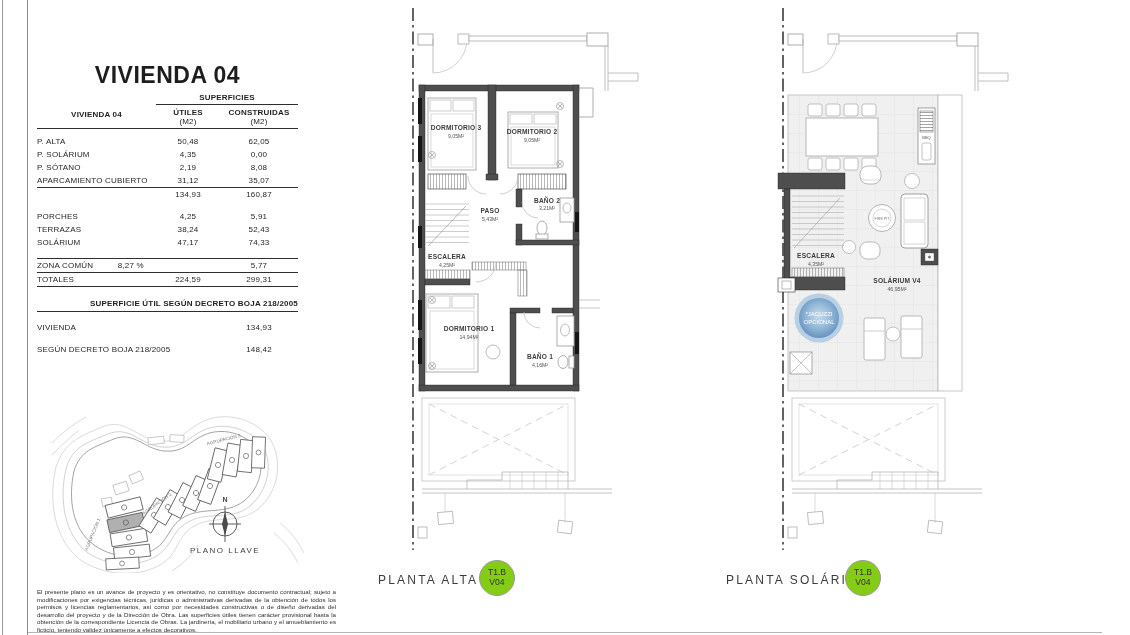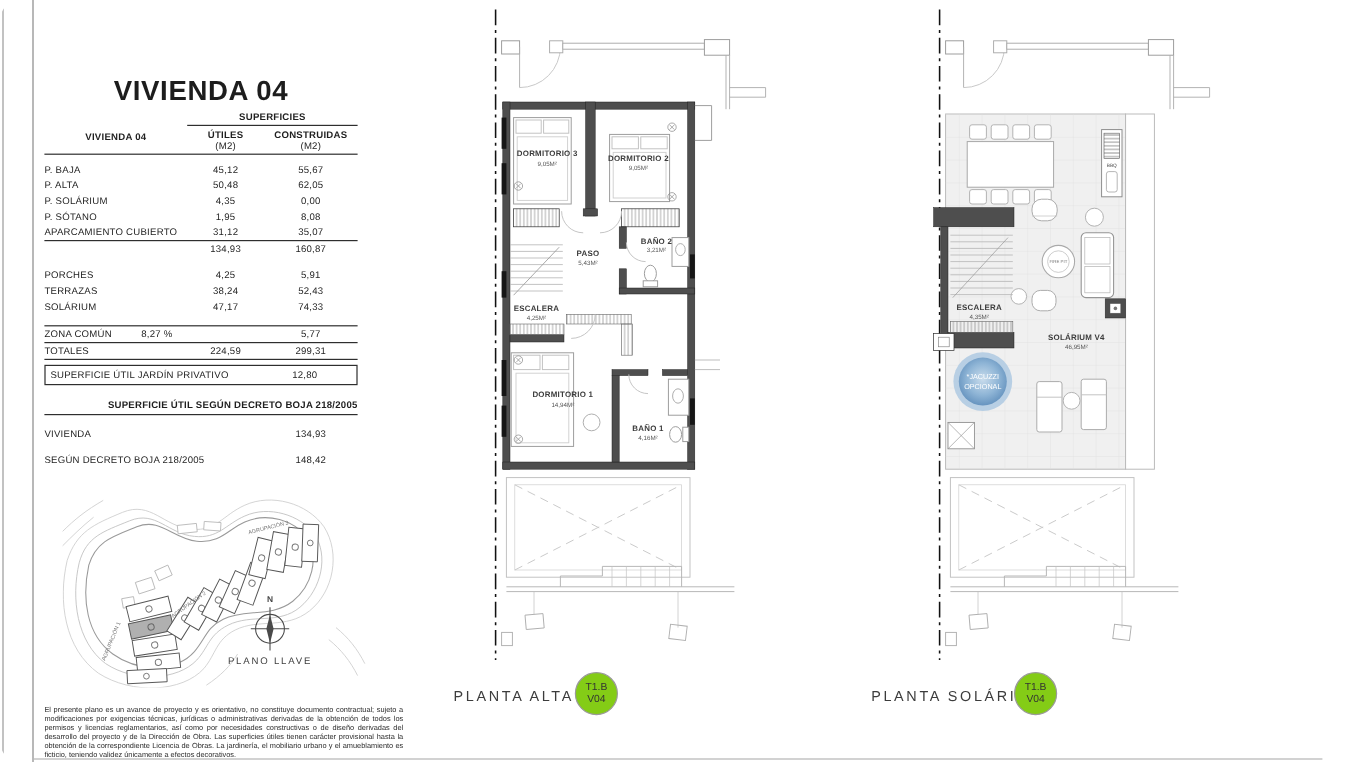--- a/index.html
+++ b/index.html
@@ -1,17 +1,17 @@
 <!DOCTYPE html>
 <html><head>
 <meta charset="utf-8">
 <style>
   html,body{margin:0;padding:0;background:#fff;}
   #sheet{position:relative;width:1130px;height:635px;background:#ffffff;overflow:hidden;
-         font-family:"Liberation Sans", sans-serif;color:#222;border-radius:17px;}
+         font-family:"Liberation Sans", sans-serif;color:#222;}
   .vline{position:absolute;top:0;bottom:0;width:1px;background:#9a9a9a;}
   .hline-bottom{position:absolute;height:1px;background:#b5b5b5;}
   
   #panel-title{position:absolute;left:37px;top:62px;width:261px;text-align:center;
                font-size:23px;font-weight:bold;letter-spacing:.5px;color:#1d1d1d;}
   #surface-table{position:absolute;left:37px;top:93px;width:261px;font-size:8px;color:#1f1f1f;letter-spacing:.2px;}
   .thead{display:flex;}
   .h-label{flex:1;display:flex;align-items:flex-end;justify-content:center;font-weight:bold;padding-bottom:7px;}
   .h-cols{width:142px;}
   .sup-head{text-align:center;font-weight:bold;border-bottom:1px solid #2e2e2e;padding-bottom:2px;margin-bottom:3px;}
@@ -69,37 +69,32 @@
             <div class="col-unit">(M2)</div>
           </div>
         </div>
       </div>
     </div>
 
     <div class="bt" style="margin-top:2px;"></div>
     <div class="gap6"></div>
 
     <div class="trow">
-      <span class="c-label">P. BAJA</span>
-      <span class="c-val">45,12</span>
-      <span class="c-val2">55,67</span>
-    </div>
-    <div class="trow">
       <span class="c-label">P. ALTA</span>
       <span class="c-val">50,48</span>
       <span class="c-val2">62,05</span>
     </div>
     <div class="trow">
       <span class="c-label">P. SOLÁRIUM</span>
       <span class="c-val">4,35</span>
       <span class="c-val2">0,00</span>
     </div>
     <div class="trow">
       <span class="c-label">P. SÓTANO</span>
-      <span class="c-val">1,95</span>
+      <span class="c-val">2,19</span>
       <span class="c-val2">8,08</span>
     </div>
     <div class="trow">
       <span class="c-label">APARCAMIENTO CUBIERTO</span>
       <span class="c-val">31,12</span>
       <span class="c-val2">35,07</span>
     </div>
 
     <div class="trow bt-thin bold">
       <span class="c-label"></span>
@@ -135,24 +130,20 @@
       <span class="c-val"></span>
       <span class="c-val2">5,77</span>
     </div>
     <div class="trow bt-thin bold">
       <span class="c-label">TOTALES</span>
       <span class="c-val">224,59</span>
       <span class="c-val2">299,31</span>
     </div>
     <div class="bt-thin"></div>
 
-    <div id="jardin-box">
-      <span class="c-label">SUPERFICIE ÚTIL JARDÍN PRIVATIVO</span>
-      <span class="c-val2 bold">12,80</span>
-    </div>
 
     <div id="decreto-header">SUPERFICIE ÚTIL SEGÚN DECRETO BOJA 218/2005</div>
 
     <div class="decreto-row" style="margin-top:4px;">
       <span class="c-label">VIVIENDA</span>
       <span class="c-val2 bold">134,93</span>
     </div>
     <div class="decreto-row">
       <span class="c-label">SEGÚN DECRETO BOJA 218/2005</span>
       <span class="c-val2 bold">148,42</span>

